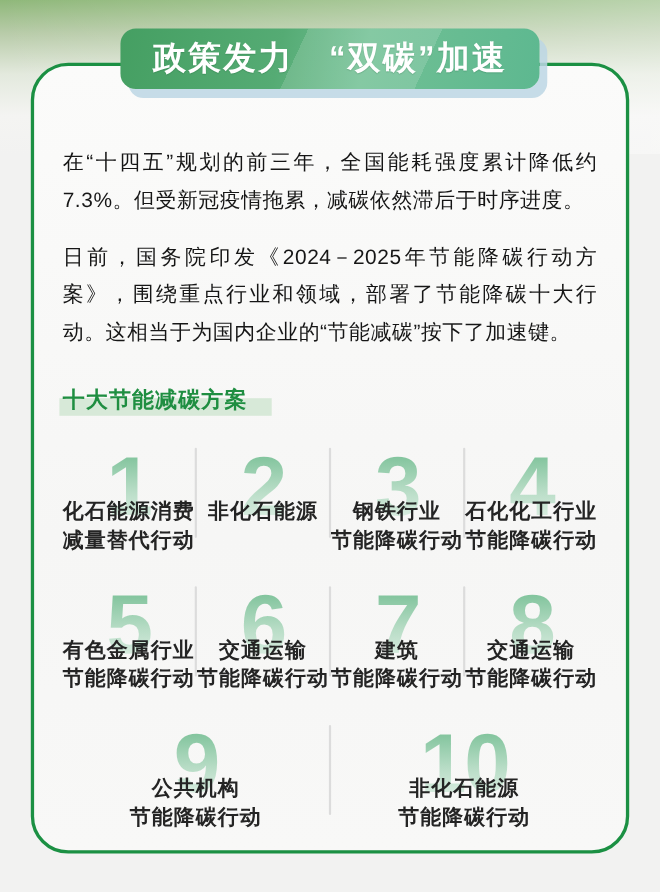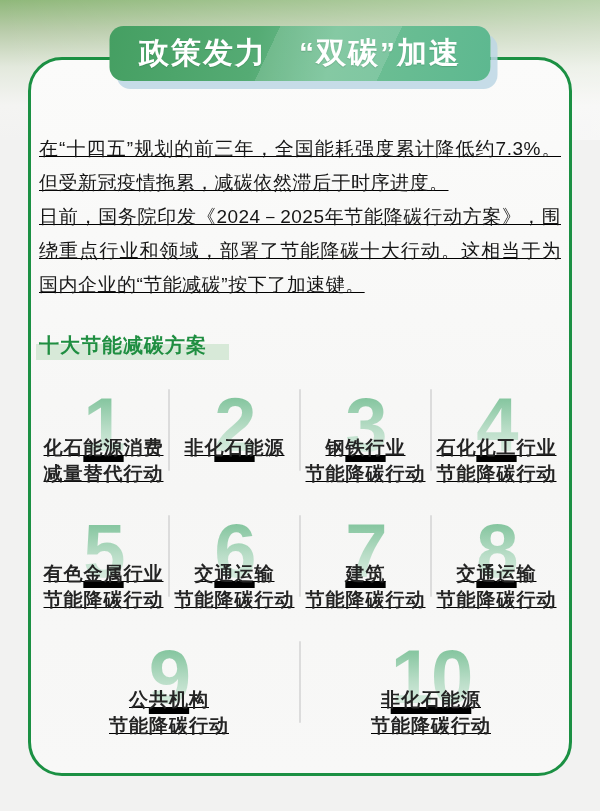--- a/index.html
+++ b/index.html
@@ -17,22 +17,21 @@
   }
   .bg-top::after{
     content:""; position:absolute; inset:0;
     background:linear-gradient(90deg,rgba(255,255,255,0) 0%,rgba(255,255,255,.38) 100%);
   }
   
   .frame {
     position:absolute; left:28px; top:57px; width:544px; height:719px;
     border:3px solid #1b9043; border-radius:34px;
     background:linear-gradient(180deg,#fbfbfa 0%,#f6f6f5 60%,#f8f8f7 100%);
-    padding:72px 8px 0;
-    text-decoration:underline;
+    padding:72px 26px 0;
   }
   
   .banner {
     position:absolute; left:50%; top:26px; transform:translateX(-50%);
     width:381px; height:55px; border-radius:14px;
     background:linear-gradient(102deg,#459f62 0%,#55ab74 38%,#71c094 58%,#5db890 100%);
     box-shadow:7px 8px 0 rgba(188,214,228,.85);
     display:flex; align-items:center; justify-content:center;
     z-index:5; overflow:hidden;
   }
@@ -43,21 +42,21 @@
   .banner-title {
     color:#ffffff; font-size:30px; font-weight:bold; letter-spacing:2px;
     position:relative; white-space:nowrap;
     text-shadow:0 1px 1px rgba(0,60,30,.18);
   }
   
   .intro p {
     font-size:19px; line-height:34px; color:#161616; font-weight:500;
     text-align:justify; letter-spacing:.5px;
   }
-  .intro p + p { }
+  .intro p + p { margin-top:18px; }
   
   .section-title {
     display:inline-block; position:relative; margin-top:30px;
     font-size:20px; font-weight:bold; color:#1f8e41; letter-spacing:1px;
     z-index:1; padding-right:4px;
   }
   .section-title::after {
     content:""; position:absolute; left:-3px; right:-18px; bottom:-1px; height:16px;
     background:#d7e9d8; z-index:-1;
   }

